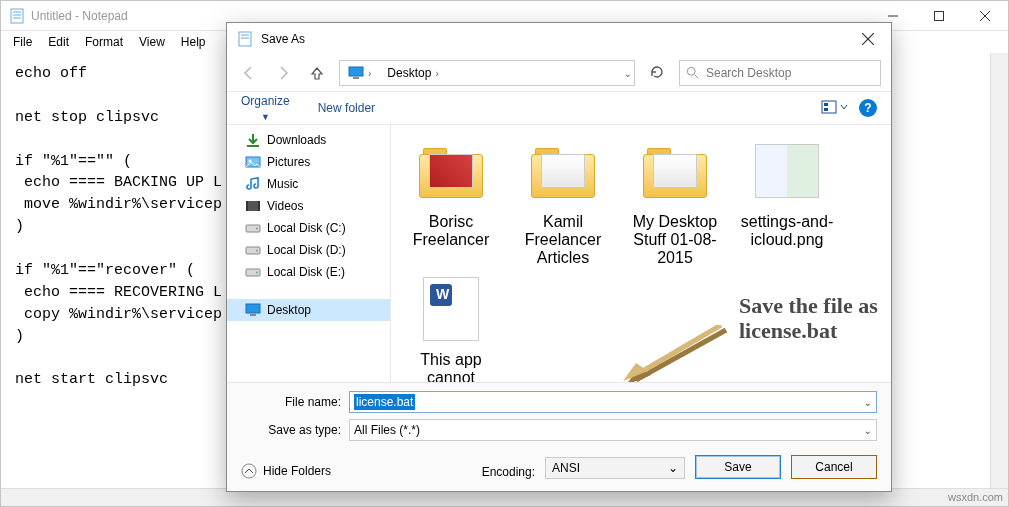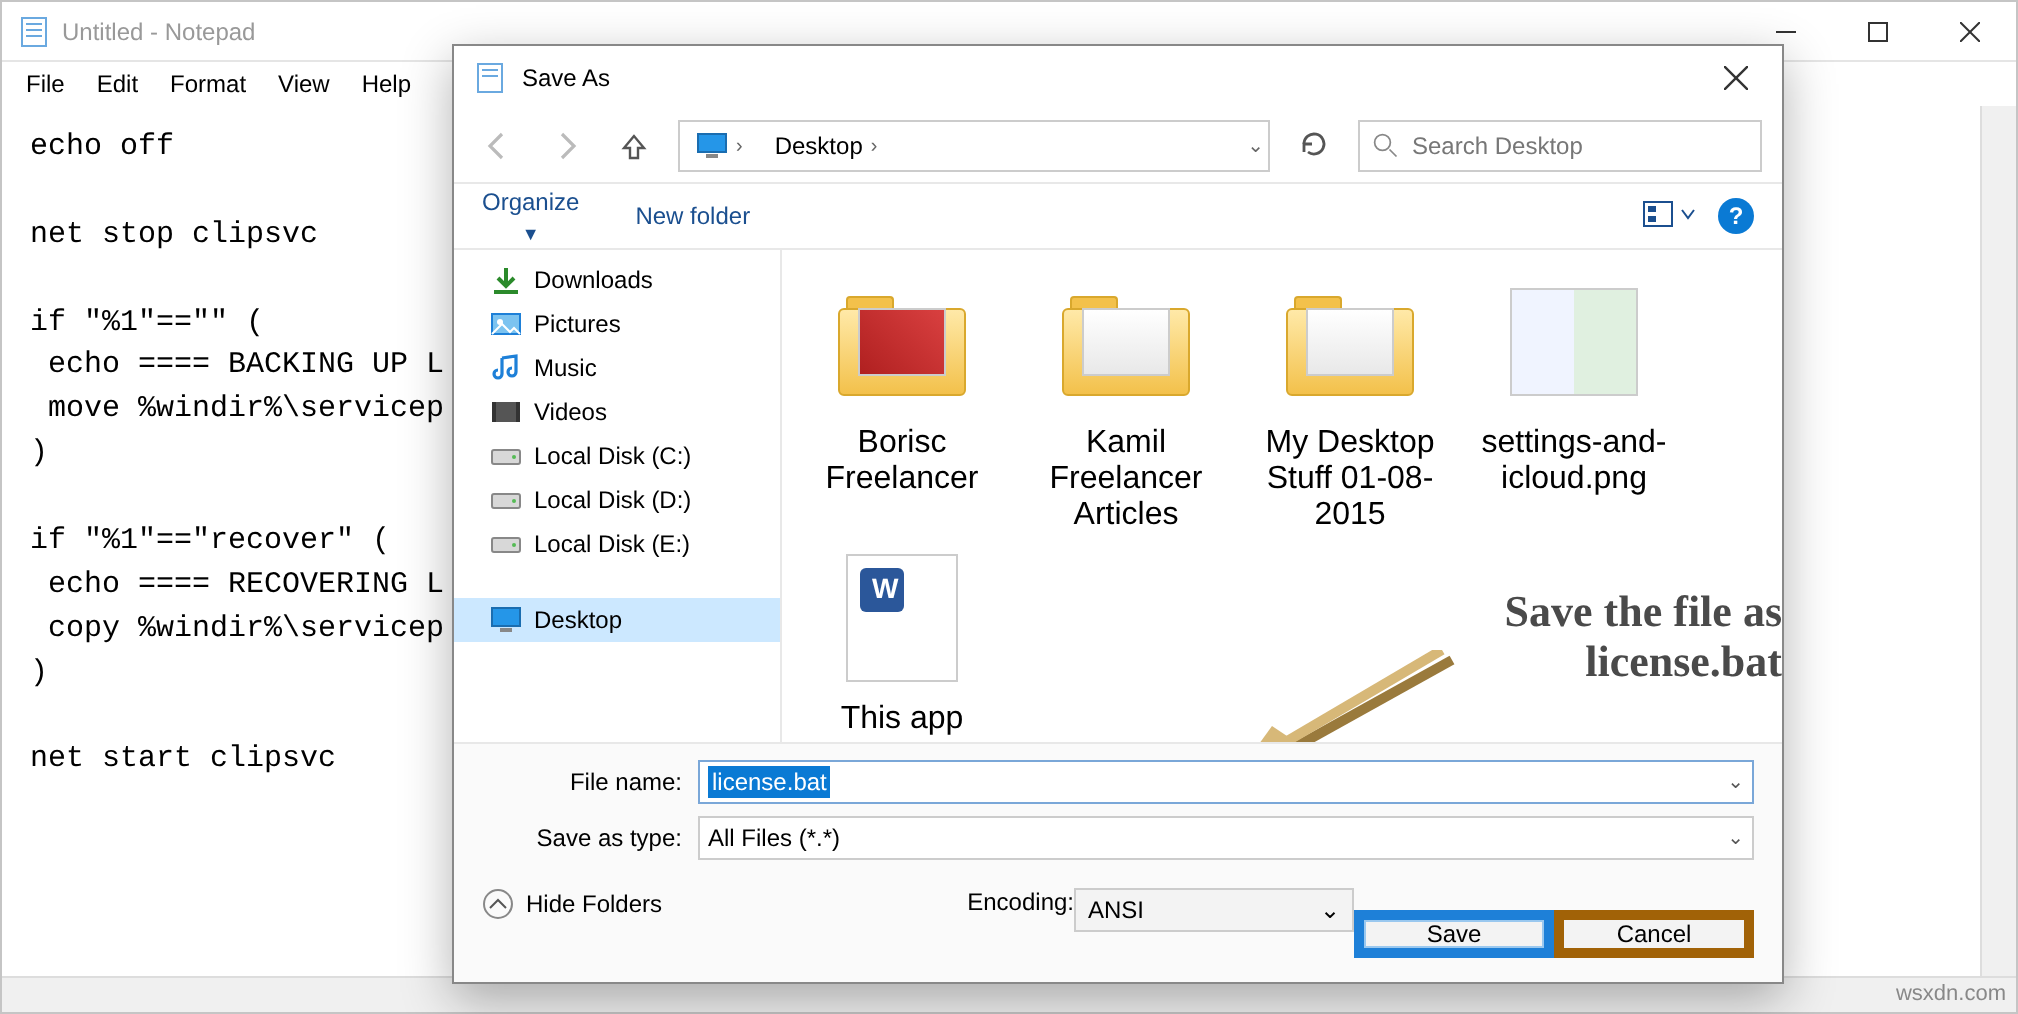--- a/index.html
+++ b/index.html
@@ -54,36 +54,36 @@
   .folder-back { position:absolute; bottom:0; left:0; width:64px; height:44px; background:linear-gradient(#ffe9a8,#f3c14b); border-radius:3px; border:1px solid #d9a82d;}
   .folder-tab { position:absolute; top:4px; left:4px; width:24px; height:10px; background:#f3c14b; border-radius:2px 2px 0 0; border:1px solid #d9a82d; border-bottom:none;}
   .folder-inner { position:absolute; top:10px; left:10px; width:44px; height:34px; background:#fff; border:1px solid #ccc;}
   .f1 .folder-inner{ background:linear-gradient(45deg,#b02020,#d94040); }
   .f2 .folder-inner{ background:linear-gradient(#fff,#e8e8e8); }
   .img-thumb { width:64px; height:54px; border:1px solid #ccc; background:linear-gradient(90deg,#f0f4ff 50%,#e0f0e0 50%); position:relative;}
   .doc-thumb { width:56px; height:64px; background:#fff; border:1px solid #ccc; position:relative;}
   .doc-thumb::before{content:""; position:absolute; top:6px; left:6px; width:22px; height:22px; background:#2b579a; border-radius:3px;}
   .doc-thumb::after{content:"W"; position:absolute; top:8px; left:12px; color:#fff; font-weight:bold; font-size:14px;}
 
-  .annotation { position: absolute; left: 348px; top: 168px; font-family: "Comic Sans MS","Segoe Script",cursive; font-size: 22px; font-weight: bold; color: #4a4a4a; line-height: 1.15; pointer-events:none;text-align:right;}
+  .annotation { position: absolute; left: 348px; top: 168px; font-family: "Comic Sans MS","Segoe Script",cursive; font-size: 22px; font-weight: bold; color: #4a4a4a; line-height: 1.15; pointer-events:none;}
   .arrow-anno { position:absolute; left:230px; top:200px; pointer-events:none;}
 
   .sa-bottom { border-top: 1px solid #e8e8e8; padding: 8px 14px 12px 14px; background: #fafafa; }
   .formrow { display: flex; align-items: center; margin-bottom: 6px; gap: 8px; }
   .formrow label { width: 100px; text-align: right; font-size: 12px; color: #000; }
   .formrow .field { flex: 1; height: 22px; border: 1px solid #7aa7d8; background: #fff; display: flex; align-items: center; padding: 0 4px; font-size: 12px; position: relative;}
   .formrow .field.sel-input .seltext { background: #0a7ad4; color: #ffffff; padding: 1px 2px; }
   .formrow .combo { border-color: #ccc; justify-content: space-between; }
   .formrow .drop { color:#555; font-size:10px; }
 
-  .sa-actions { display: flex; align-items: flex-start; padding-top: 8px; }
+  .sa-actions { display: flex; align-items: flex-end; padding-top: 8px; gap: 10px; }
   .hidef { display:flex; align-items:center; gap:6px; font-size:12px; }
   .sa-actions .enc { margin-left: auto; font-size:12px; }
   .encsel { width: 140px; height: 22px; border: 1px solid #ccc; background: #f3f3f3; display:flex; align-items:center; justify-content:space-between; padding:0 6px; font-size:12px;}
-  .btn { width: 100px; height: 24px; border: 5px solid #a16207; background: #f3f3f3; font-size: 12px; display:flex; align-items:center; justify-content:center;margin-top:11px;}
+  .btn { width: 86px; height: 24px; border: 1px solid #a16207; background: #f3f3f3; font-size: 12px; display:flex; align-items:center; justify-content:center;}
   .btn.primary { border-color: #1e80d8; box-shadow: inset 0 0 0 1px #9ac8ef; }
 
   .watermark { position:absolute; right:6px; bottom:4px; font-size:11px; color:#888; font-family: Arial, sans-serif;}
 </style>
 </head>
 <body>
 
 <div class="notepad">
   <div class="np-titlebar">
     <svg class="ico" viewBox="0 0 16 16">

